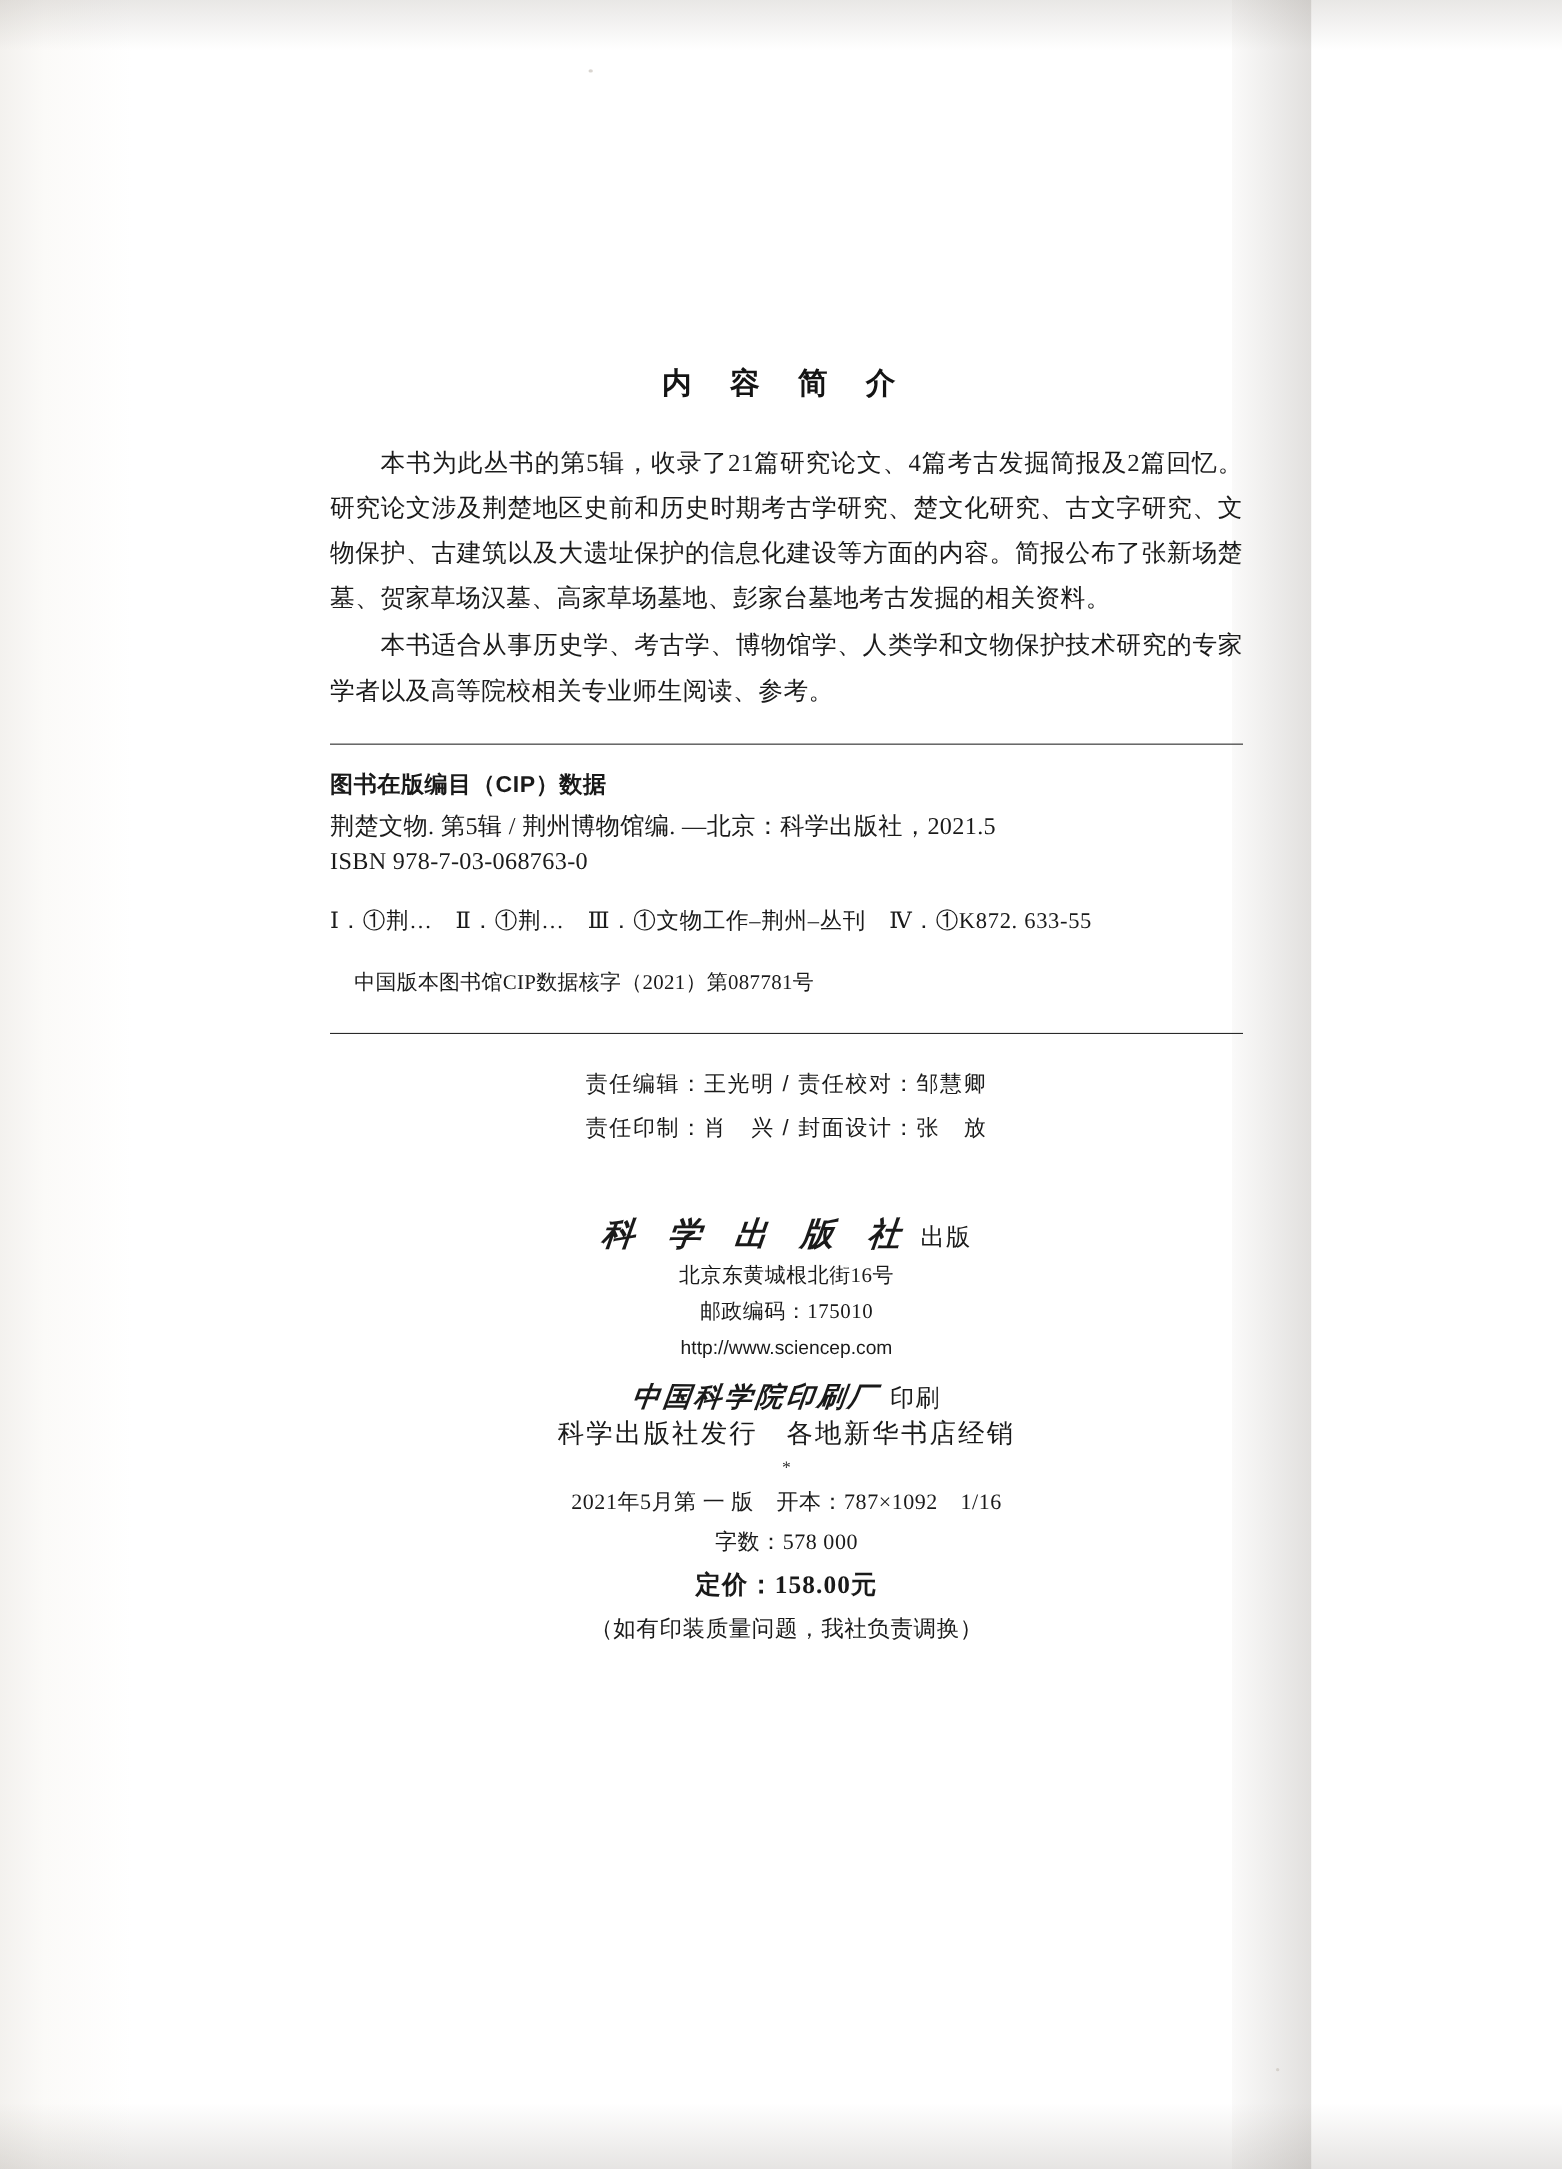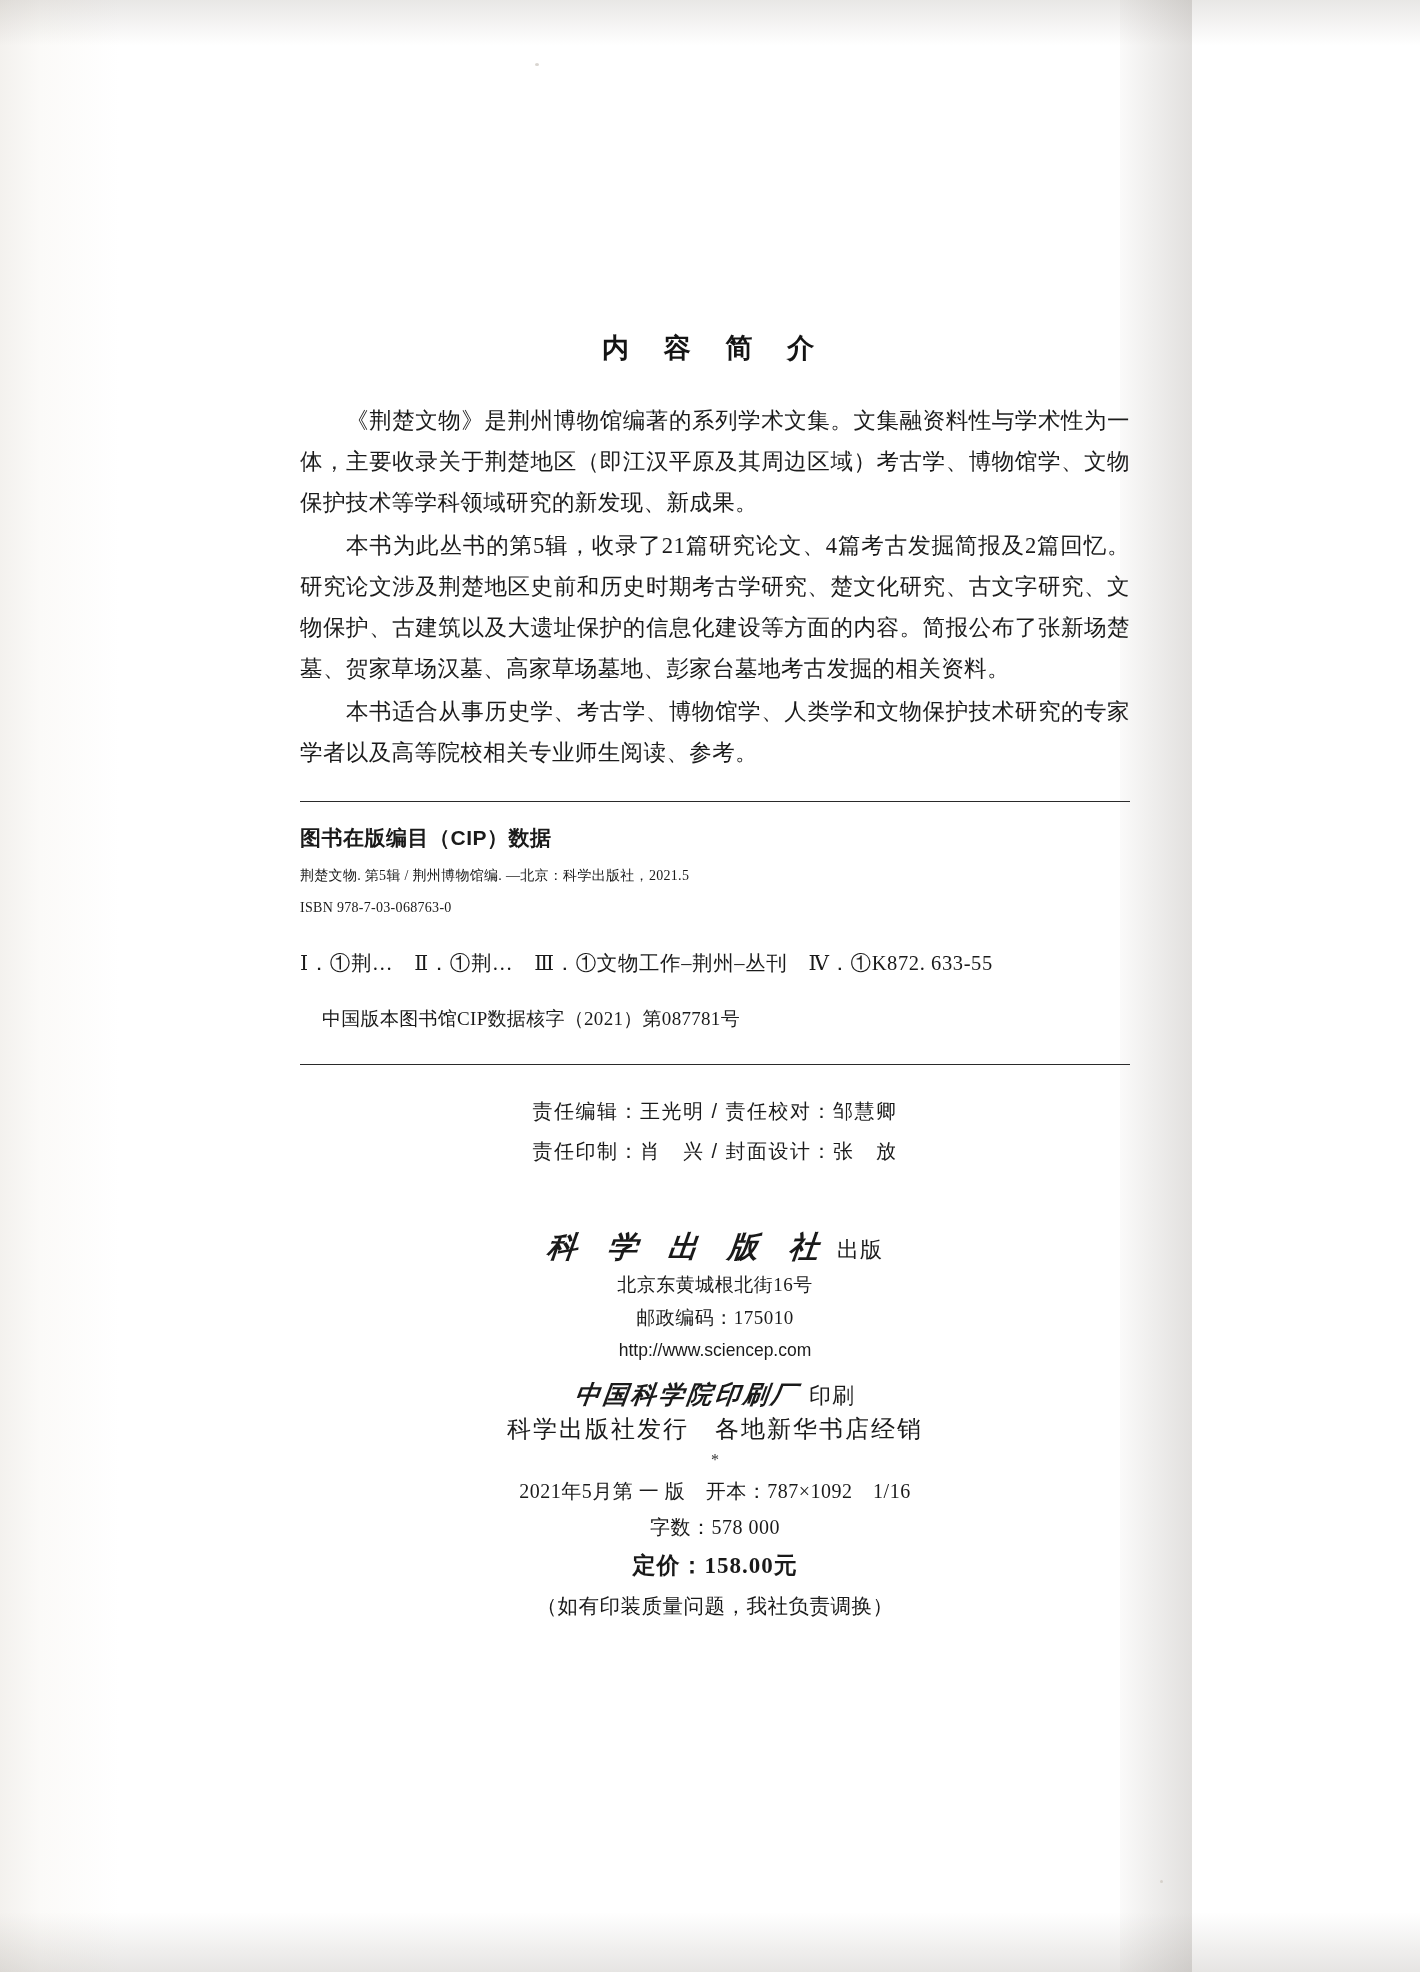--- a/index.html
+++ b/index.html
@@ -89,21 +89,21 @@
     padding-top: 22px;
   }
   .cip-heading {
     font-size: 21px;
     font-weight: bold;
     margin: 0 0 8px 0;
     letter-spacing: .5px;
     font-family: "Liberation Sans", sans-serif;
   }
   .cip-line {
-    font-size: 14px;
+    font-size: 22px;
     line-height: 32px;
     margin: 0;
     letter-spacing: .3px;
   }
   .cip-gap { height: 22px; }
   .cip-class {
     font-size: 20.5px;
     line-height: 34px;
     margin: 0;
     letter-spacing: .6px;
@@ -206,21 +206,20 @@
   <div class="page-edge-right"></div>
   <div class="page-edge-bottom"></div>
 
   <div class="speck" style="left:535px; top:63px; width:4px; height:3px;"></div>
   <div class="speck" style="left:1160px; top:1880px; width:3px; height:3px;"></div>
 
   <div class="content">
 
     <h1 class="section-title">内 容 简 介</h1>
 
-    <p class="para">《荆楚文物》是荆州博物馆编著的系列学术文集。文集融资料性与学术性为一体，主要收录关于荆楚地区（即江汉平原及其周边区域）考古学、博物馆学、文物保护技术等学科领域研究的新发现、新成果。</p>
     <p class="para">本书为此丛书的第5辑，收录了21篇研究论文、4篇考古发掘简报及2篇回忆。研究论文涉及荆楚地区史前和历史时期考古学研究、楚文化研究、古文字研究、文物保护、古建筑以及大遗址保护的信息化建设等方面的内容。简报公布了张新场楚墓、贺家草场汉墓、高家草场墓地、彭家台墓地考古发掘的相关资料。</p>
     <p class="para">本书适合从事历史学、考古学、博物馆学、人类学和文物保护技术研究的专家学者以及高等院校相关专业师生阅读、参考。</p>
 
     <hr class="rule">
 
     <div class="cip-block">
       <div class="cip-heading">图书在版编目（CIP）数据</div>
       <p class="cip-line">荆楚文物. 第5辑 / 荆州博物馆编. —北京：科学出版社，2021.5</p>
       <p class="cip-line">ISBN 978-7-03-068763-0</p>
       <div class="cip-gap"></div>

